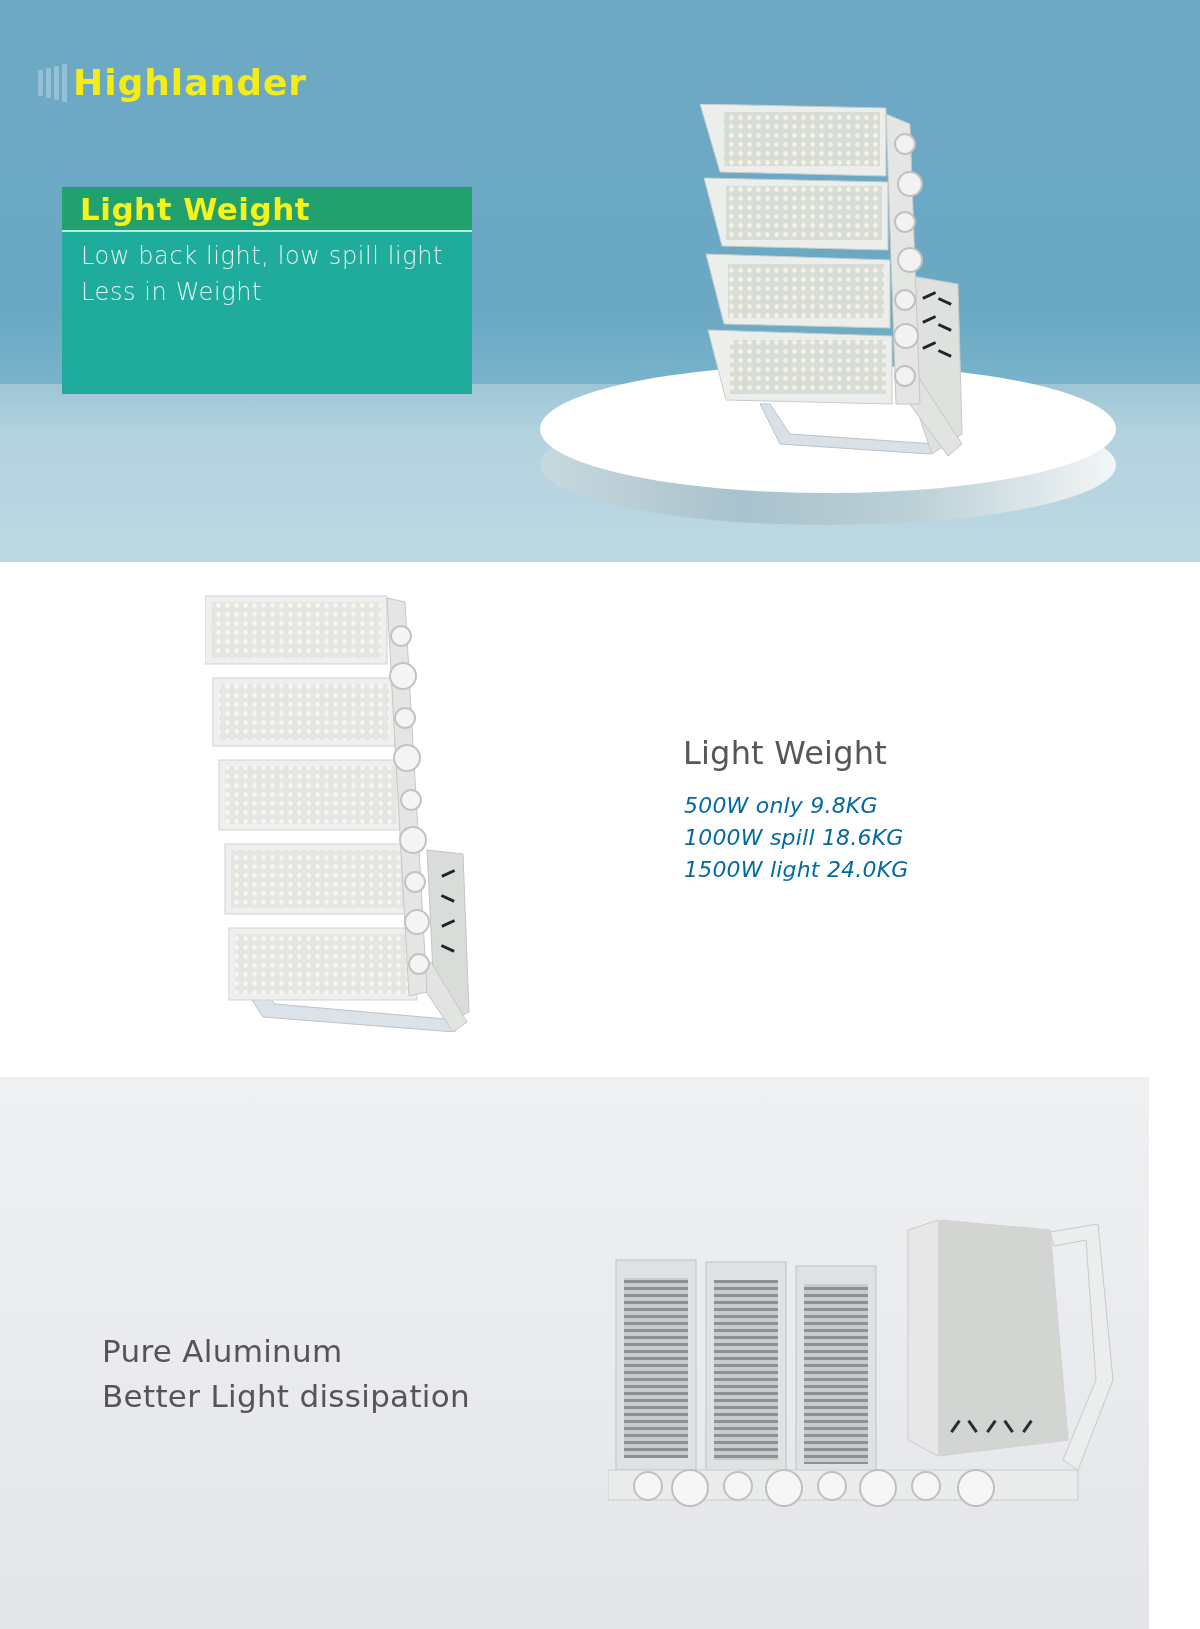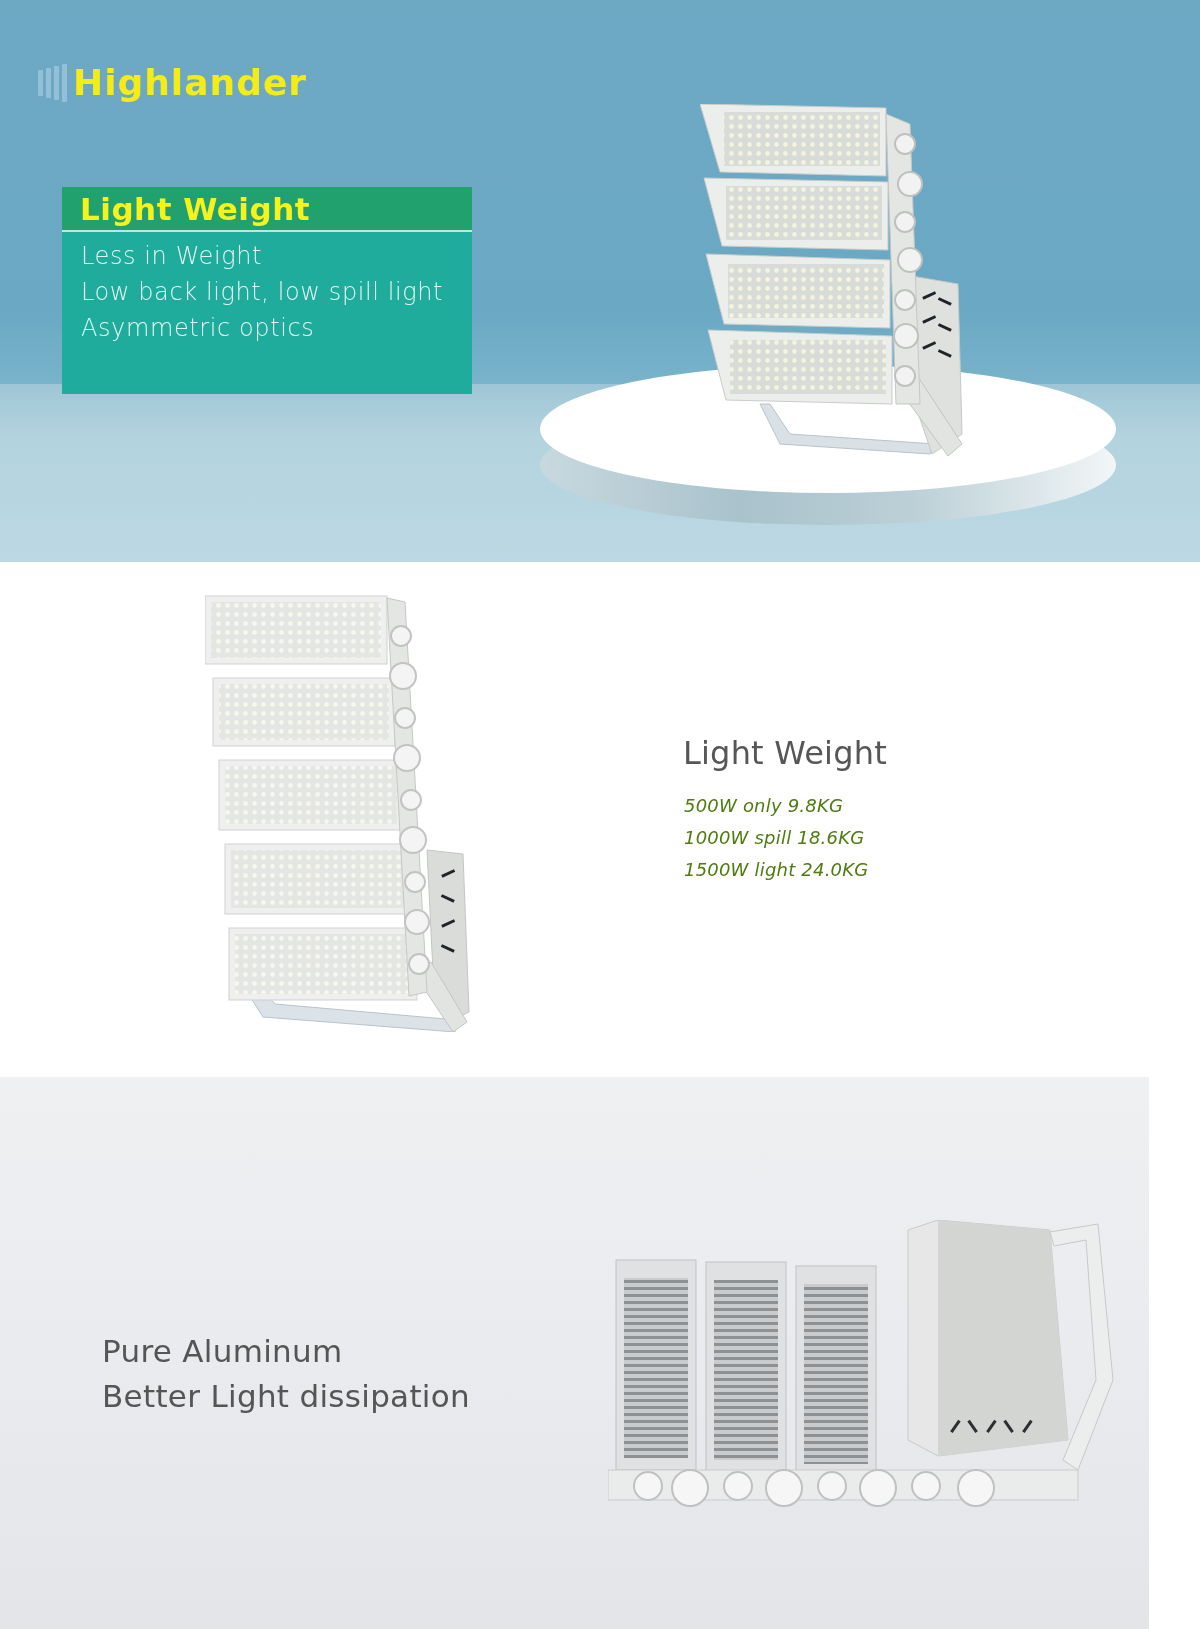--- a/index.html
+++ b/index.html
@@ -61,21 +61,21 @@
     
     .sec2 {
       position: absolute; left: 0; top: 562px; width: 1200px; height: 515px; background: #ffffff;
     }
     .sec2 .title {
       position: absolute; left: 683px; top: 172px; font-size: 32px; color: #575757;
       font-family: "DejaVu Sans", sans-serif; font-weight: normal; letter-spacing: 0.2px;
     }
     .sec2 .specs { position: absolute; left: 684px; top: 228px; list-style: none; }
     .sec2 .specs li {
-      font-family: "DejaVu Sans", sans-serif; font-style: italic; font-size: 18px; color: #4d7c0f;
+      font-family: "DejaVu Sans", sans-serif; font-style: italic; font-size: 22px; color: #0369a1;
       line-height: 32px; letter-spacing: 0.2px; font-weight: 300;
     }
 
     
     .sec3 {
       position: absolute; left: 0; top: 1077px; width: 1149px; height: 552px;
       background: linear-gradient(180deg, #eff0f2 0%, #eaebee 50%, #e3e5e8 100%);
     }
     .sec3 .copy { position: absolute; left: 102px; top: 252px; }
     .sec3 .copy div {
@@ -97,23 +97,22 @@
       <span style="height:38px"></span>
     </div>
     <span class="logo-text">Highlander</span>
   </div>
 
   <div class="feature-card">
     <div class="card-head">
       <span class="card-title">Light Weight</span>
     </div>
     <ul>
+      <li>Low back light, low spill light</li>
       <li>Less in Weight</li>
-      <li>Low back light, low spill light</li>
-      <li>Asymmetric optics</li>
     </ul>
   </div>
 
   <div class="pedestal">
     <div class="side"></div>
     <div class="top"></div>
   </div>
 
   <div class="lamp" style="left:700px; top:104px;">
     <svg width="280" height="356" viewBox="0 0 280 356">

